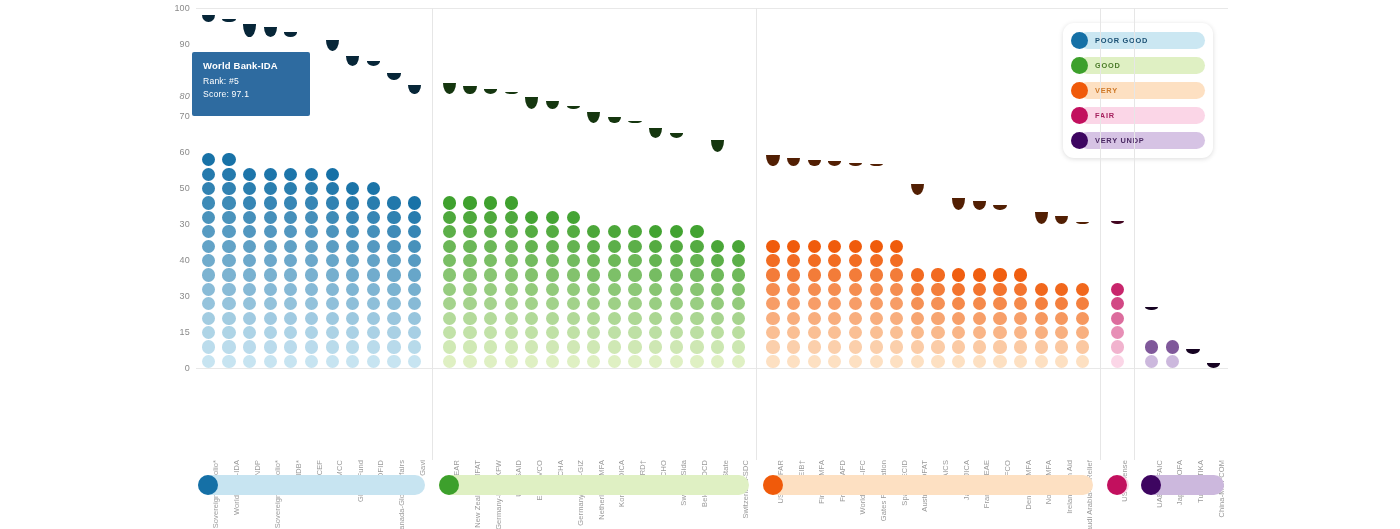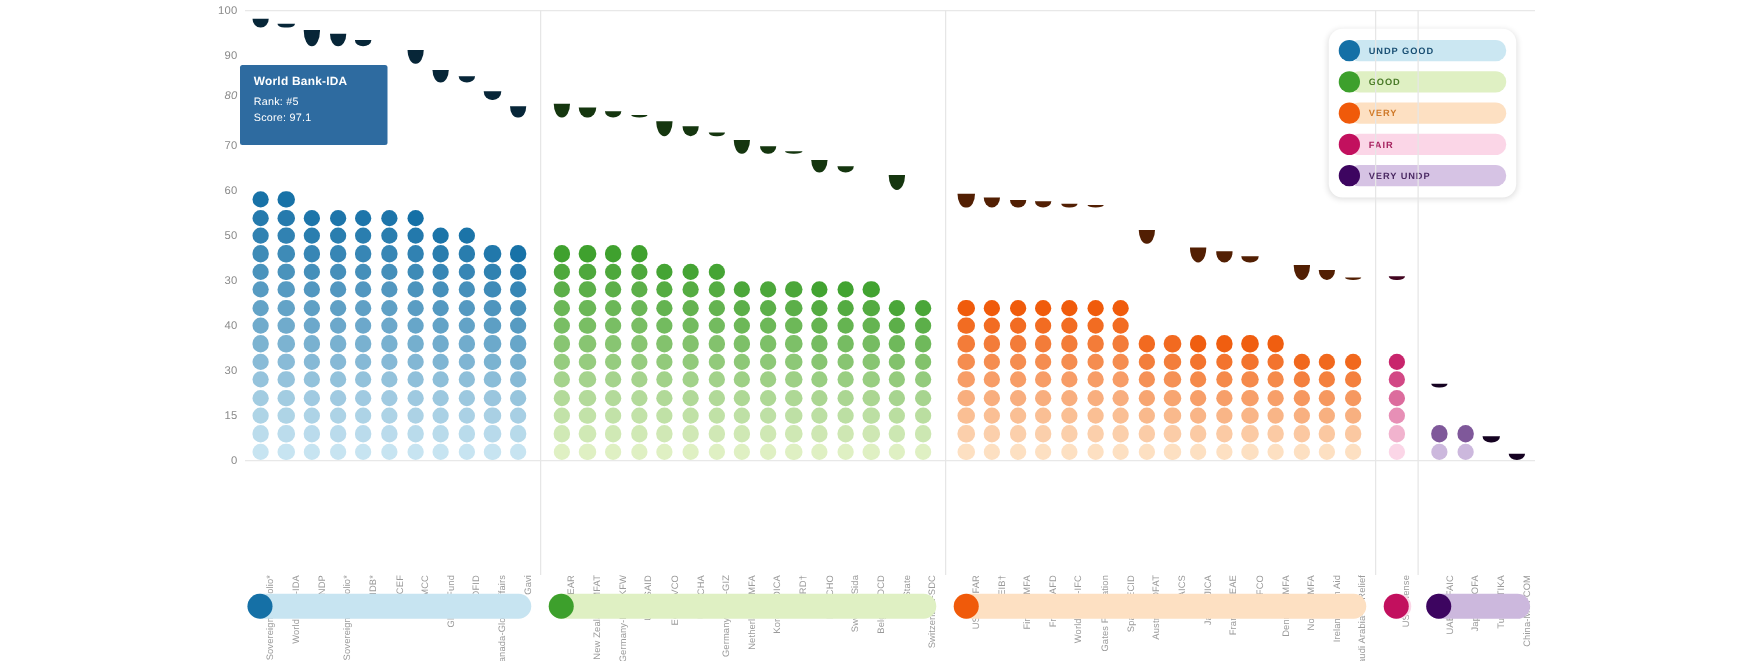--- a/index.html
+++ b/index.html
@@ -75,21 +75,21 @@
 
   <div id="y-axis">
       <div class="ytick" style="top: 360px;">0</div>
       <div class="ytick" style="top: 324px;">15</div>
       <div class="ytick" style="top: 288px;">30</div>
       <div class="ytick" style="top: 252px;">40</div>
       <div class="ytick" style="top: 216px;">30</div>
       <div class="ytick" style="top: 180px;">50</div>
       <div class="ytick" style="top: 144px;">60</div>
       <div class="ytick" style="top: 108px;">70</div>
-      <div class="ytick" style="top: 68px; font-style: italic;">80</div>
+      <div class="ytick" style="top: 88px; font-style: italic;">80</div>
       <div class="ytick" style="top: 36px;">90</div>
       <div class="ytick" style="top: 0px;">100</div>
     </div>
   <div id="plot-area">
     <div id="hover-band" style="left: 22.6383px; width: 20.6383px; top: 0px; height: 360px; z-index: -1;"></div>
   <div class="col" style="left: 5.71915px; top: 0px; width: 13.2px; height: 360px;">
         <div class="dot" style="background: rgb(199, 228, 241); width: 13.2px; height: 13.2px; left: 0px; bottom: 0px;"></div>
         <div class="dot" style="background: rgb(187, 220, 236); width: 13.2px; height: 13.2px; left: 0px; bottom: 14.4px;"></div>
         <div class="dot" style="background: rgb(174, 212, 230); width: 13.2px; height: 13.2px; left: 0px; bottom: 28.8px;"></div>
         <div class="dot" style="background: rgb(162, 204, 225); width: 13.2px; height: 13.2px; left: 0px; bottom: 43.2px;"></div>
@@ -987,21 +987,21 @@
       <div class="xlab" style="left: 958.766px; top: 88px;">UAE-MOFAIC</div>
       <div class="xlab" style="left: 979.404px; top: 88px;">Japan-MOFA</div>
       <div class="xlab" style="left: 1000.04px; top: 88px;">Turkey-TIKA</div>
       <div class="xlab" style="left: 1020.68px; top: 88px;">China-MOFCOM</div>
     </div>
 
   <div id="legend">
       <div class="leg-row">
         <div class="leg-pill" style="background: rgb(203, 231, 242);"></div>
         <div class="leg-dot" style="background: rgb(21, 112, 166);"></div>
-        <div class="leg-txt" style="color: rgb(26, 79, 115);">UNDP GOOD</div>
+        <div class="leg-txt" style="color: rgb(26, 79, 115);">POOR GOOD</div>
       </div>
       <div class="leg-row">
         <div class="leg-pill" style="background: rgb(223, 240, 195);"></div>
         <div class="leg-dot" style="background: rgb(61, 160, 44);"></div>
         <div class="leg-txt" style="color: rgb(74, 122, 40);">GOOD</div>
       </div>
       <div class="leg-row">
         <div class="leg-pill" style="background: rgb(253, 224, 194);"></div>
         <div class="leg-dot" style="background: rgb(240, 90, 10);"></div>
         <div class="leg-txt" style="color: rgb(207, 122, 42);">VERY</div>

